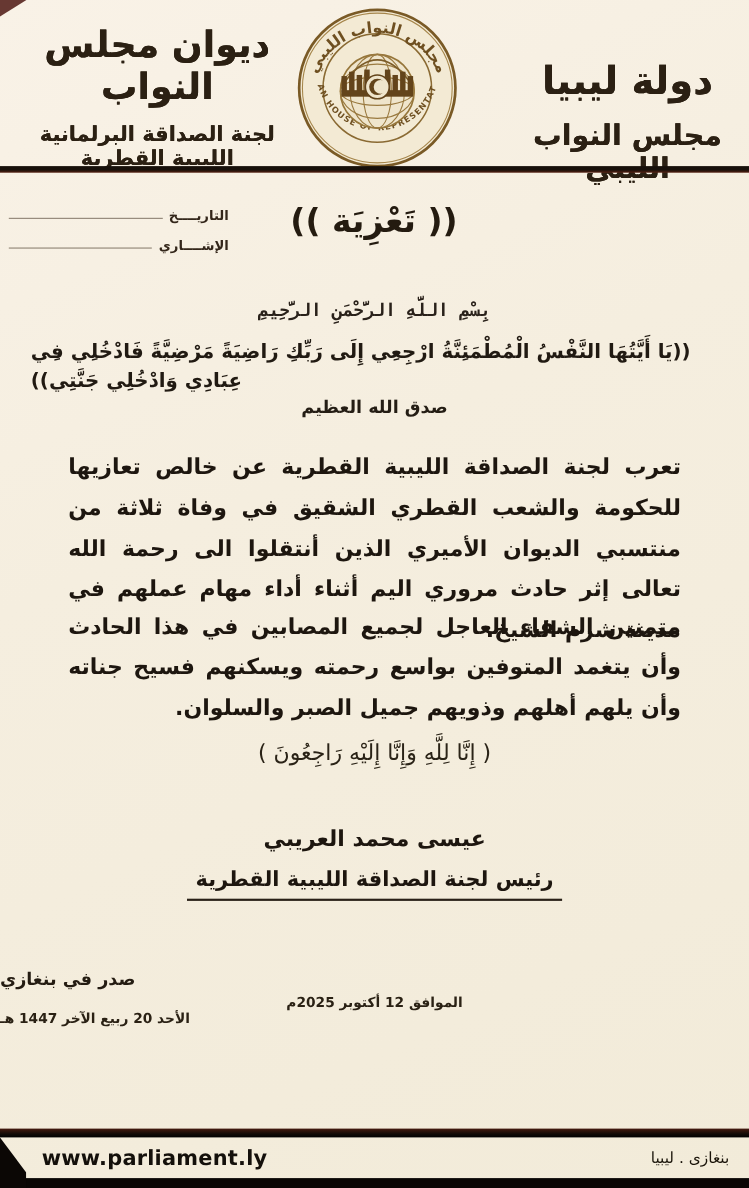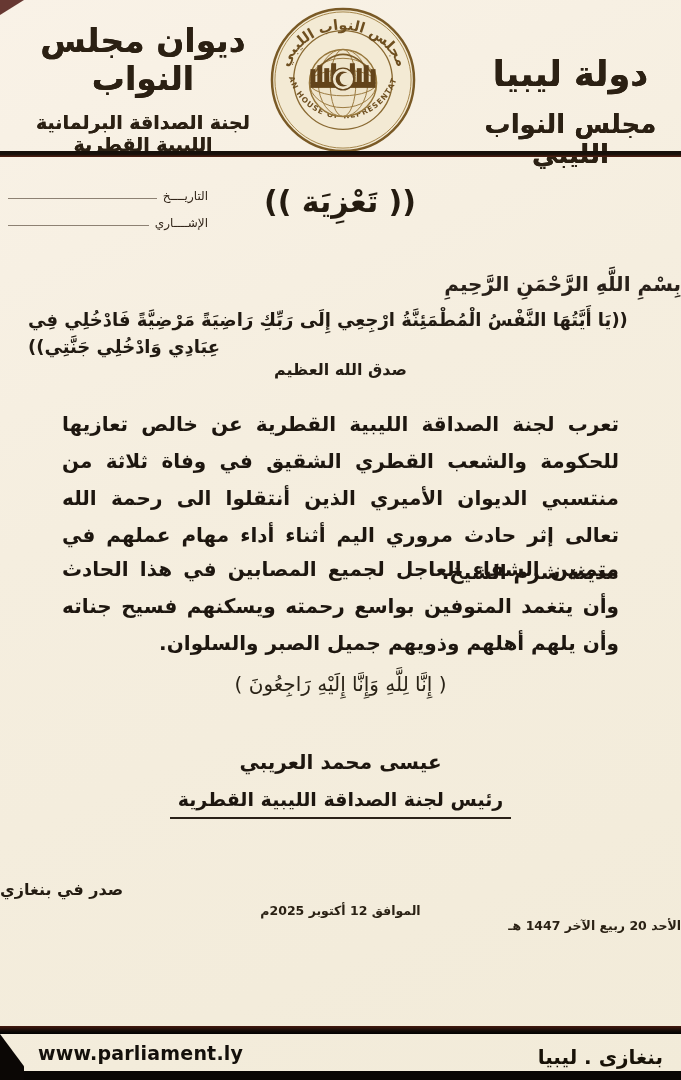--- a/index.html
+++ b/index.html
@@ -17,54 +17,54 @@
   .hdr-right .l2{font-size:26px;margin-top:16px;}
   .hdr-left{left:14px;top:22px;width:258px;}
   .hdr-left .l1{font-size:33px;}
   .hdr-left .l2{font-size:19px;margin-top:14px;}
   .seal{position:absolute;left:269px;top:6px;width:148px;height:148px;}
   .hdr-rule{position:absolute;left:0;top:151px;width:681px;height:6px;
     background:linear-gradient(to bottom,#17100a 0%,#17100a 55%,#552112 100%);}
   
   .meta{position:absolute;left:6px;top:176px;width:202px;direction:rtl;}
   .meta .row{display:flex;align-items:flex-end;height:27px;}
-  .meta .lbl{font-size:12px;font-weight:normal;color:#33261a;white-space:nowrap;}
+  .meta .lbl{font-size:12px;font-weight:bold;color:#33261a;white-space:nowrap;}
   .meta .ln{flex:1;border-bottom:1px solid #8d8173;margin:0 6px 4px 2px;height:1px;}
   
   .title{position:absolute;left:190px;top:184px;width:300px;text-align:center;
     font-size:30px;font-weight:bold;color:#241b10;direction:rtl;letter-spacing:1px;}
-  .basmala{position:absolute;left:0;top:272px;width:100%;
-    font-size:20px;font-weight:bold;color:#29211a;direction:rtl;}
+  .basmala{position:absolute;left:0;top:272px;width:100%;text-align:center;
+    font-size:16px;font-weight:bold;color:#29211a;direction:rtl;font-family:Liberation Mono, monospace;}
   .verse{position:absolute;left:28px;top:306px;width:625px;text-align:left;
     font-size:18px;font-weight:bold;color:#211a12;direction:rtl;line-height:1.5;}
   .attrib{position:absolute;left:0;top:360px;width:100%;text-align:center;
     font-size:16px;font-weight:bold;color:#241d14;direction:rtl;}
   .para{position:absolute;left:62px;width:557px;direction:rtl;text-align:justify;
     font-size:20px;font-weight:bold;color:#1d160f;line-height:37px;}
   .p1{top:406px;}
   .p2{top:551px;}
   .istirja{position:absolute;left:0;top:672px;width:100%;text-align:center;
     font-size:20px;color:#2a2317;direction:rtl;font-weight:500;}
   .sig-name{position:absolute;left:0;top:750px;width:100%;text-align:center;
     font-size:20px;font-weight:bold;color:#1d160f;direction:rtl;}
   .sig-role-wrap{position:absolute;left:0;top:788px;width:100%;text-align:center;direction:rtl;}
   .sig-role{display:inline-block;font-size:19px;font-weight:bold;color:#1d160f;
     border-bottom:2px solid #2a2118;padding:0 8px 7px 8px;}
   .issue-place{position:absolute;left:0;top:880px;width:100%;text-align:left;
     font-size:16px;font-weight:bold;color:#241c12;direction:rtl;}
-  .issue-hijri{position:absolute;left:0;top:918px;width:100%;text-align:right;
+  .issue-hijri{position:absolute;left:0;top:918px;width:100%;text-align:left;
     font-size:12.5px;font-weight:bold;color:#2a2114;direction:rtl;}
   .issue-greg{position:absolute;left:0;top:903px;width:100%;text-align:center;
     font-size:12.5px;font-weight:bold;color:#2a2114;direction:rtl;}
   
   .ftr-rule{position:absolute;left:0;top:1026px;width:681px;height:8px;
     background:linear-gradient(to bottom,#451a0e 0%,#120b07 60%,#000 100%);}
   .website{position:absolute;left:38px;top:1042px;font-size:19px;font-weight:bold;
     color:#14100b;letter-spacing:.2px;}
-  .location{position:absolute;right:18px;top:1045px;font-size:20px;font-weight:bold;
+  .location{position:absolute;right:18px;top:1045px;font-size:14px;font-weight:normal;
     color:#181208;direction:rtl;}
   .bottom-bar{position:absolute;left:0;bottom:0;width:681px;height:9px;background:#090604;}
   .corner-tl{position:absolute;left:0;top:0;width:0;height:0;
     border-top:15px solid #4e1712;border-right:24px solid transparent;opacity:.85;}
   .corner-bl{position:absolute;left:0;bottom:0;width:24px;height:46px;background:#0b0705;
     clip-path:polygon(0 0,100% 70%,100% 100%,0 100%);}
 </style>
 </head>
 <body>
 

